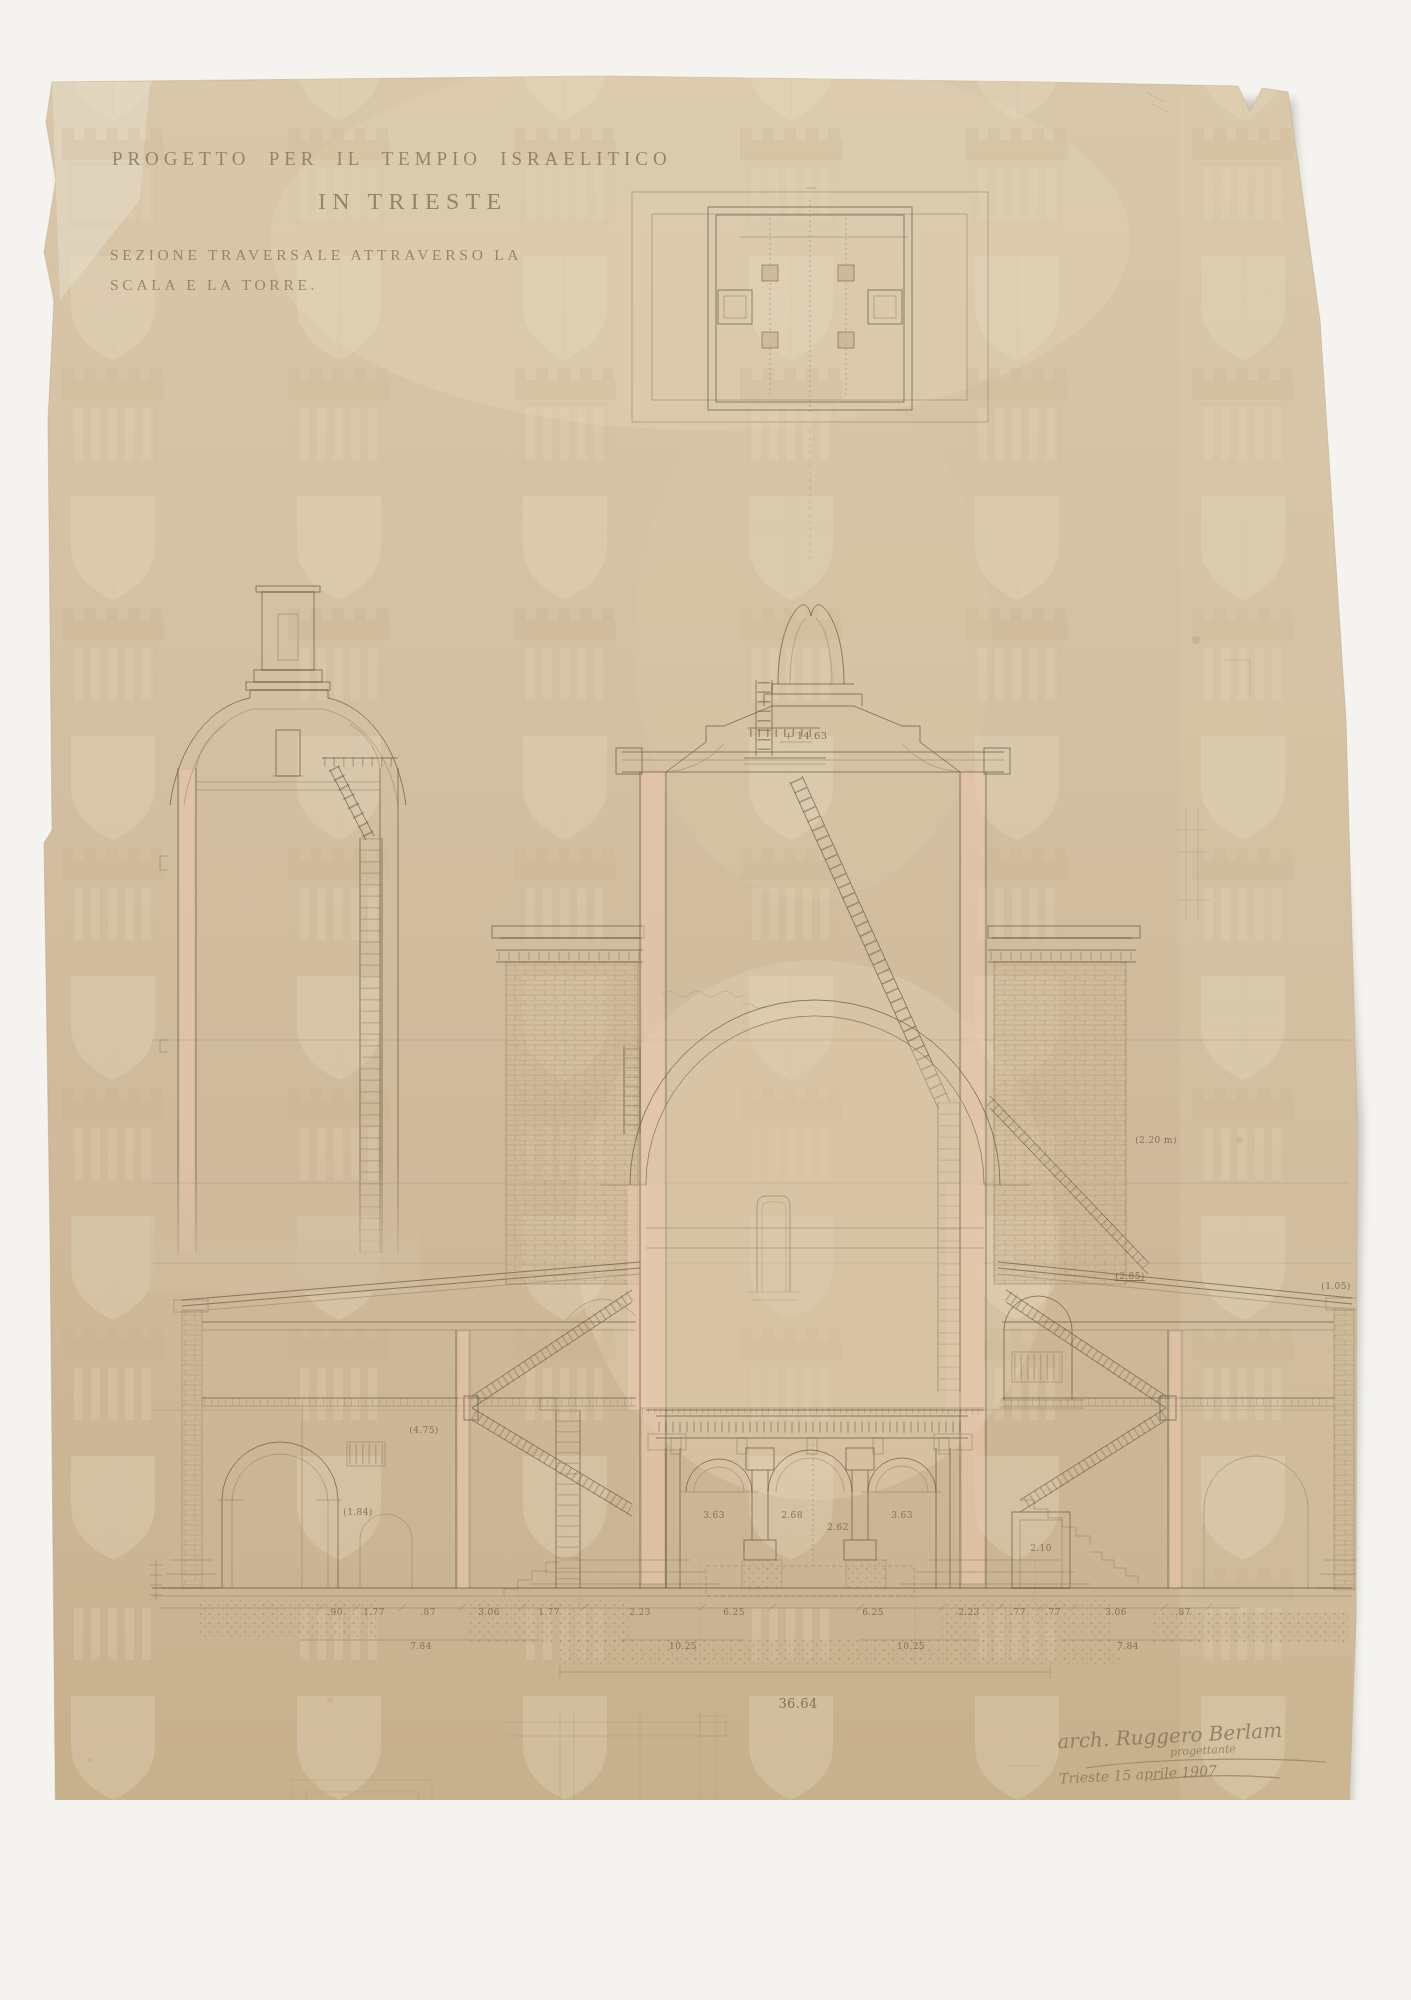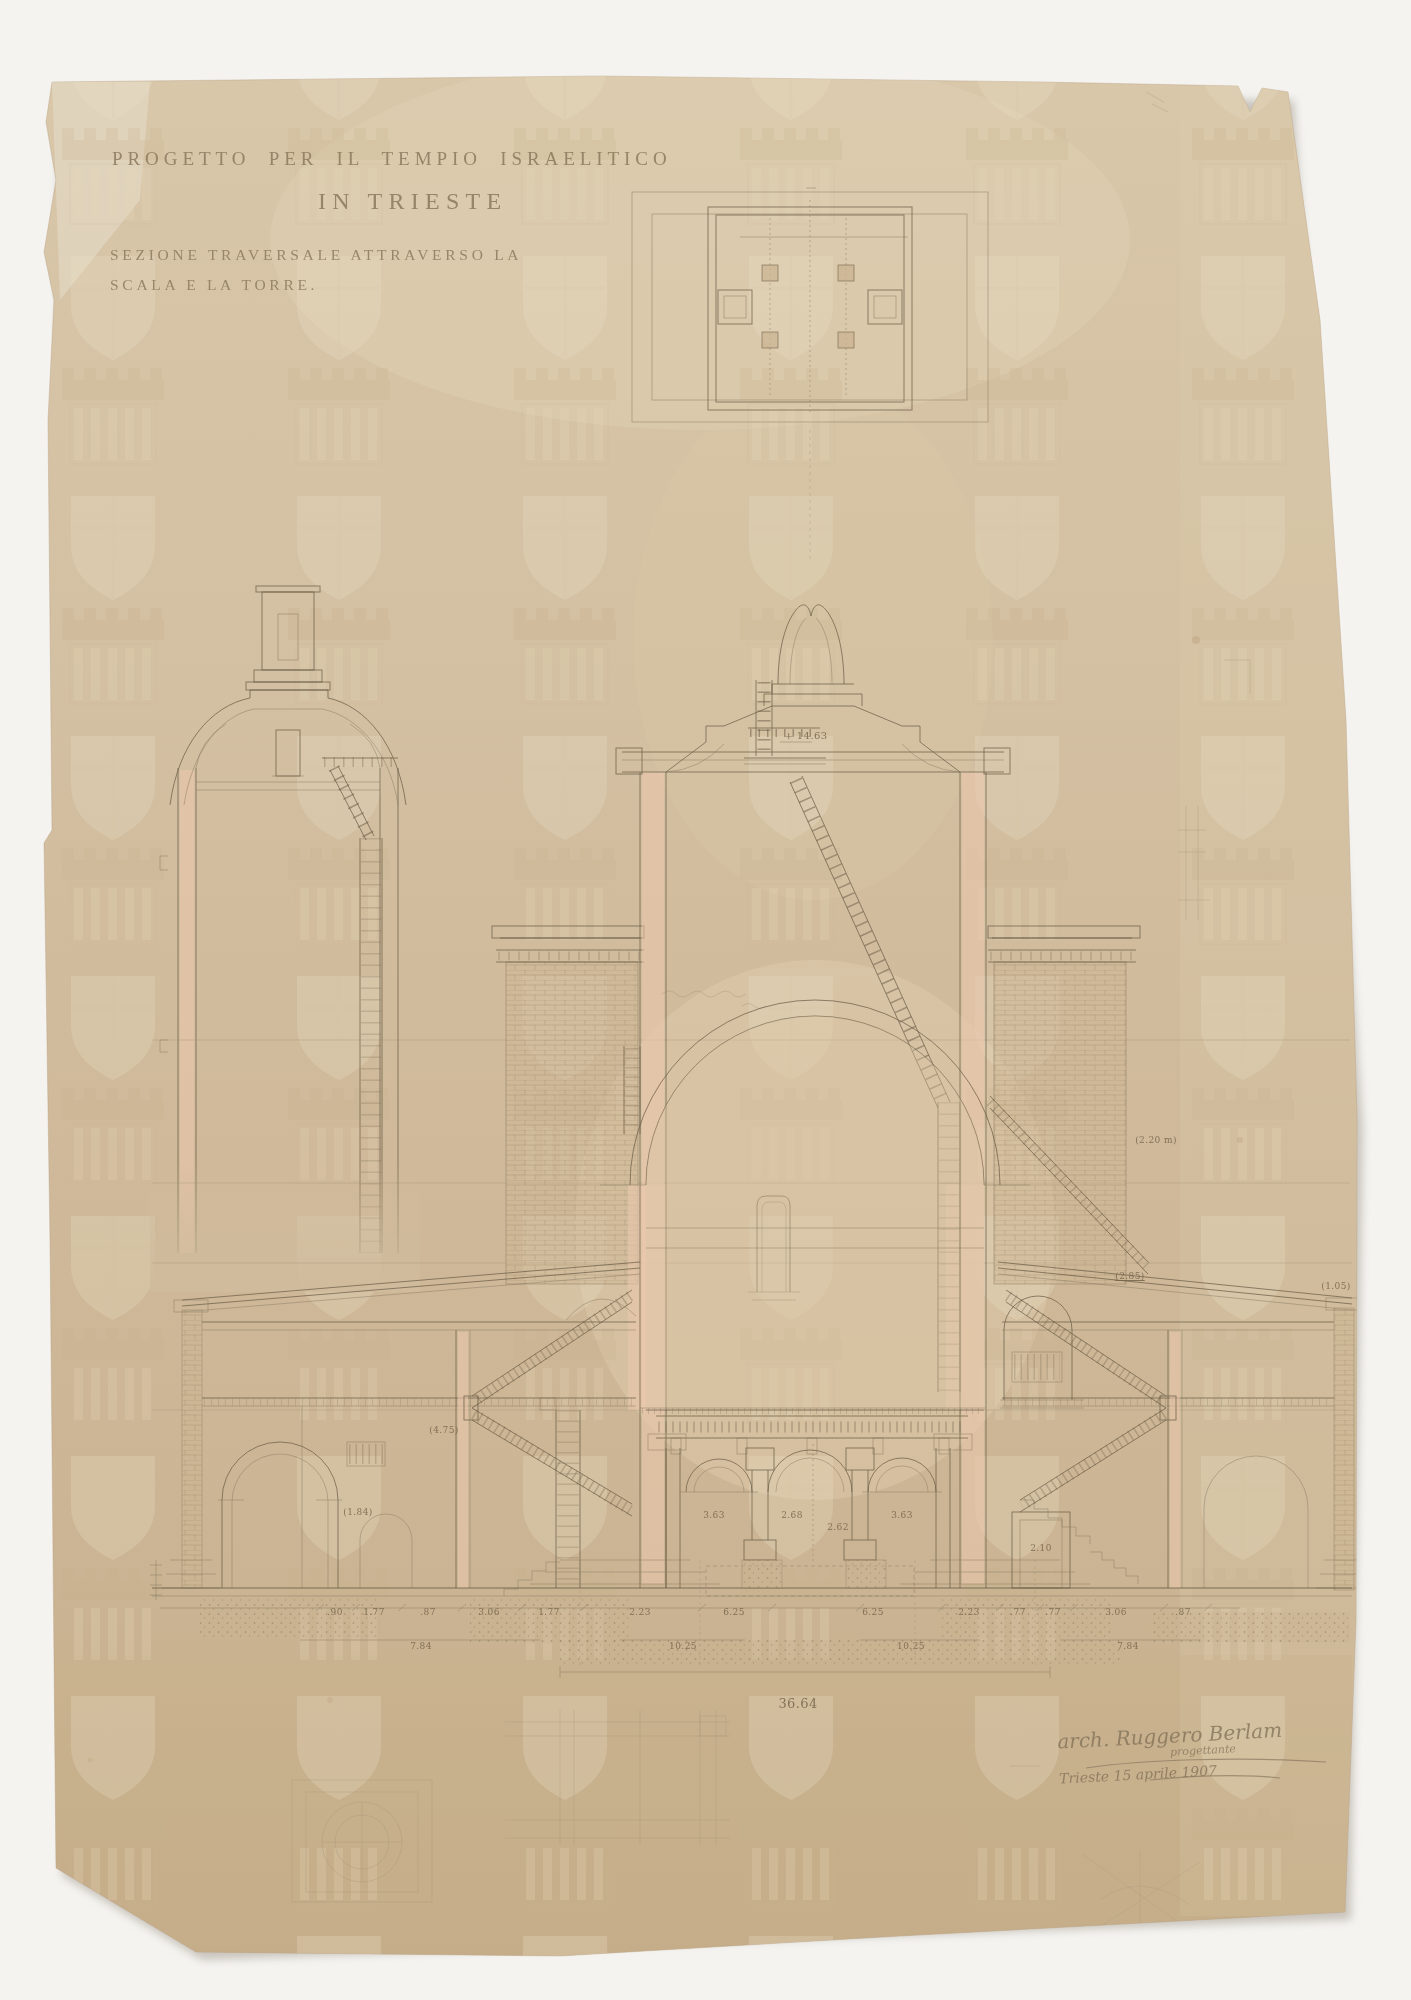--- a/index.html
+++ b/index.html
@@ -1,16 +1,16 @@
 <!DOCTYPE html>
 <html><head>
 <meta charset="utf-8">
 <style>
   html,body{margin:0;padding:0;background:#f4f3f0;}
-  .scene{position:relative;width:1411px;height:2000px;overflow:hidden;
+  .scene{position:relative;width:1411px;height:1800px;overflow:hidden;
          font-family:"Liberation Serif", serif;}
   svg{position:absolute;left:0;top:0;}
   
   .ink{stroke:#6f604a;fill:none;stroke-width:1;stroke-opacity:.75;}
   .ink2{stroke:#8a7a62;fill:none;stroke-width:.8;stroke-opacity:.6;}
   .pencil{stroke:#9d8e76;fill:none;stroke-width:.8;stroke-opacity:.45;}
   .pinkf{fill:#ecc9ae;fill-opacity:.55;stroke:none;}
   .wash{fill:#d9c6a6;fill-opacity:.4;stroke:none;}
   .rungs{stroke:#6f604a;fill:none;stroke-opacity:.55;}
   .overlay{position:absolute;color:#8d7b5f;}
@@ -365,21 +365,21 @@
       <span class="dim" style="left: 1018px; top: 1612px;">.77</span>
       <span class="dim" style="left: 1053px; top: 1612px;">.77</span>
       <span class="dim" style="left: 1116px; top: 1612px;">3.06</span>
       <span class="dim" style="left: 1183px; top: 1612px;">.87</span>
       <span class="dim" style="left: 421px; top: 1646px;">7.84</span>
       <span class="dim" style="left: 683px; top: 1646px;">10.25</span>
       <span class="dim" style="left: 911px; top: 1646px;">10.25</span>
       <span class="dim" style="left: 1128px; top: 1646px;">7.84</span>
       <span class="dim" style="left: 798px; top: 1678px; font-size: 13px; margin-top: 25px;">36.64</span>
       <span class="dim" style="left: 806px; top: 735px; font-size: 10px;">+ 14.63</span>
-      <span class="dim" style="left: 444px; top: 1430px;">(4.75)</span>
+      <span class="dim" style="left: 424px; top: 1430px;">(4.75)</span>
       <span class="dim" style="left: 358px; top: 1512px;">(1.84)</span>
       <span class="dim" style="left: 1130px; top: 1276px; text-decoration: underline;">(2.85)</span>
       <span class="dim" style="left: 1156px; top: 1140px;">(2.20 m)</span>
       <span class="dim" style="left: 1336px; top: 1286px;">(1.05)</span>
     </div>
 
 <div class="signature">
   <div class="sig-name">arch. Ruggero Berlam</div>
   <div class="sig-role">progettante</div>
   <div class="sig-date">Trieste 15 aprile 1907</div>

